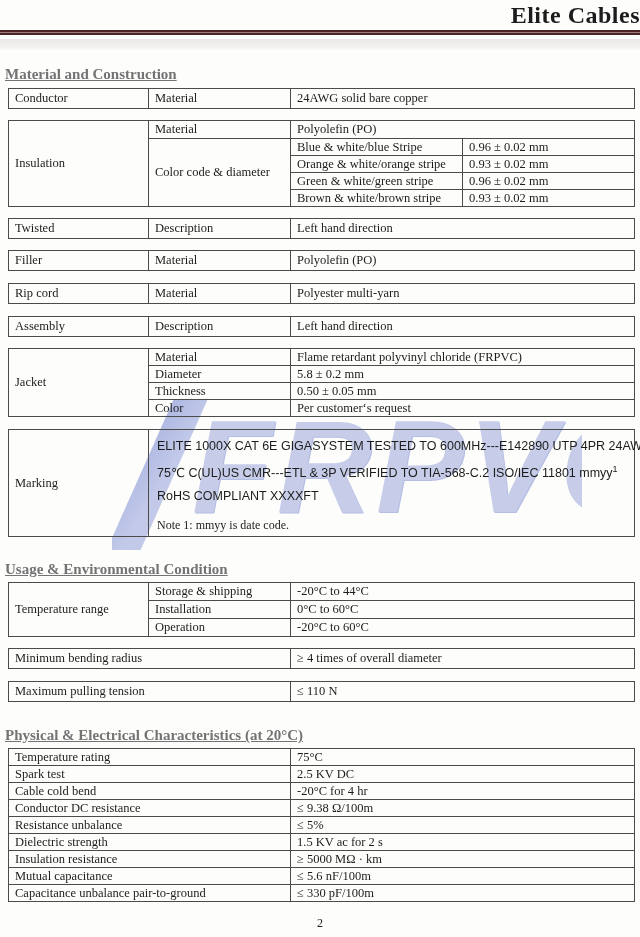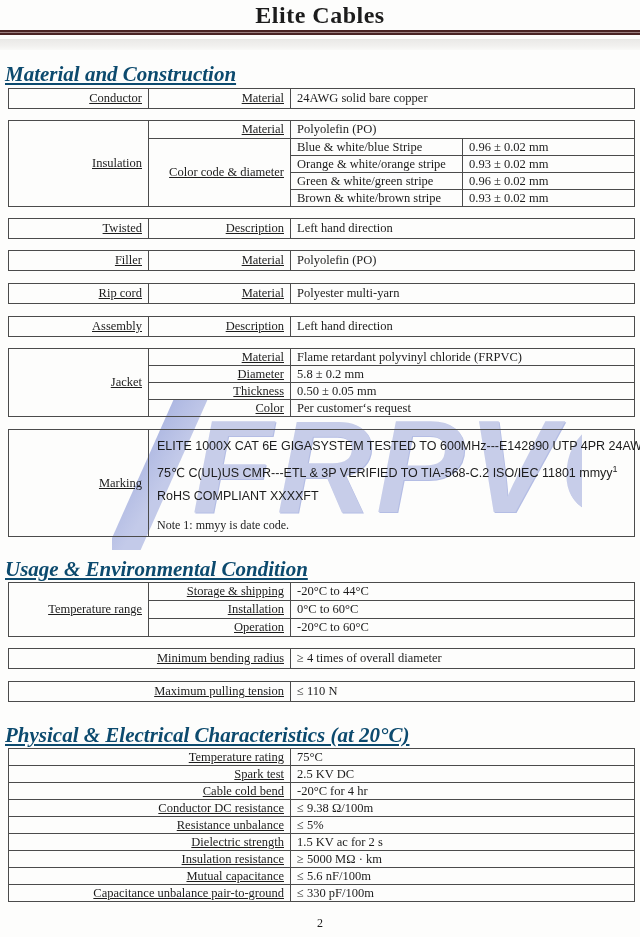--- a/index.html
+++ b/index.html
@@ -9,21 +9,21 @@
     background: #fdfdfc;
     font-family: "Liberation Serif", "DejaVu Serif", serif;
     color: #1c1c1c;
     position: relative;
     overflow: hidden;
   }
   .page { position: relative; width: 640px; height: 937px; }
 
   
   .doc-title {
-    text-align: center;
+    text-align: right;
     font-size: 24px;
     font-weight: bold;
     padding-top: 2px;
     line-height: 27px;
     letter-spacing: 0.5px;
   }
   .header-rule {
     margin-top: 1px;
     height: 5px;
     border-top: 2px solid #4a2424;
@@ -32,25 +32,24 @@
   }
   .scan-band {
     margin-top: 4px;
     height: 11px;
     background: linear-gradient(180deg, #e6e5e3 0%, #efeeec 60%, #f8f8f6 100%);
     opacity: .85;
   }
 
   
   .section-heading {
-    color: #0c4a6e;
+    color: #737373;
     font-weight: bold;
-    font-style: italic;
     text-decoration: underline;
-    font-size: 21px;
+    font-size: 15px;
     line-height: 18px;
     margin: 0 0 0 5px;
   }
   .h-material { margin-top: 15px; }
   .h-usage    { margin-top: 23px; }
   .h-physical { margin-top: 24px; }
 
   
   .content { position: relative; z-index: 1; }
   .watermark {
@@ -89,21 +88,21 @@
     margin-left: 8px;
     font-size: 12.5px;
     background: transparent;
   }
   table.tbl td {
     border: 1px solid #4b4b4b;
     padding: 0 6px;
     line-height: 15px;
     vertical-align: middle;
   }
-  td.lbl { text-align: right; text-decoration: underline; }
+  td.lbl { text-align: left; }
   td.val { text-align: left; }
 
   col.c-name { width: 140px; }
   col.c-attr { width: 142px; }
   col.c-val  { width: 344px; }
   col.c-half { width: 172px; }
   col.c-wide { width: 282px; }
 
   .t-simple tr { height: 20px; }
   .t-ins    tr { height: 17px; }

